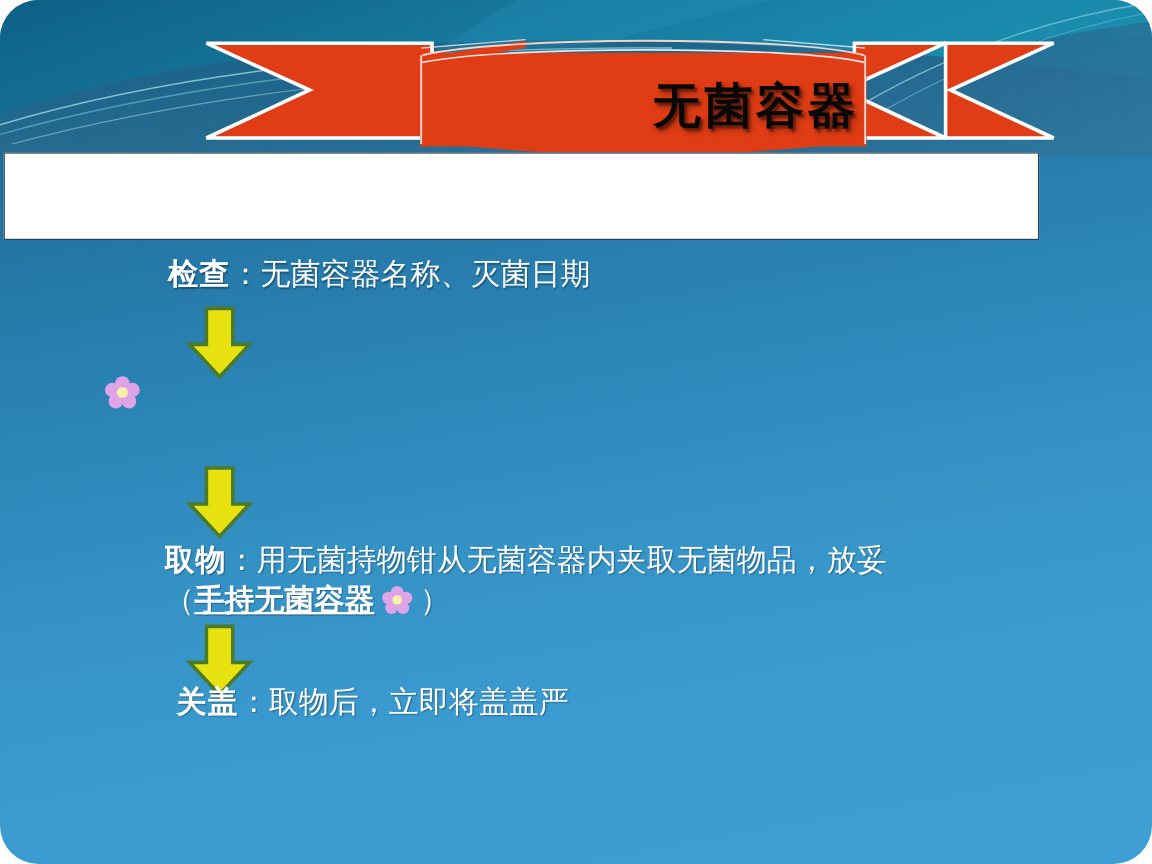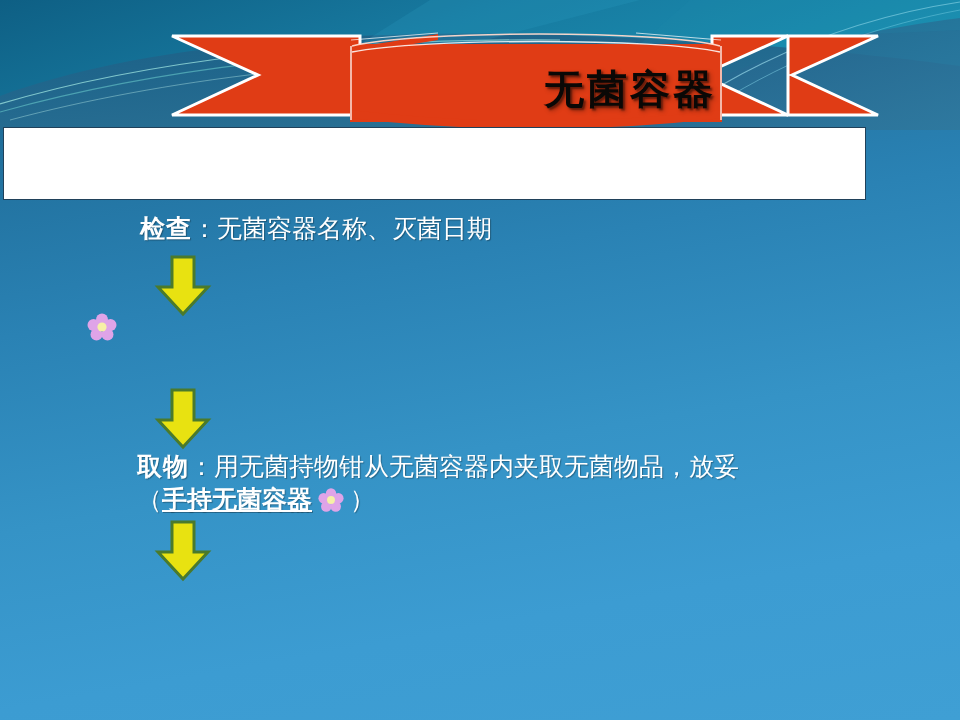--- a/index.html
+++ b/index.html
@@ -9,20 +9,21 @@
   }
   body {
     font-family: "DejaVu Sans", "Liberation Sans", sans-serif;
   }
   #slide {
     position: relative;
     width: 960px;
     height: 720px;
     overflow: hidden;
     background: linear-gradient(170deg, #1d6490 0%, #1f6d99 14%, #2a82b4 38%, #3593c6 60%, #3c9cd2 80%, #3f9fd4 100%);
+    border-radius: 32px;
   }
   
   .header-band {
     position: absolute;
     left: 0; top: 0;
     width: 960px; height: 130px;
     overflow: hidden;
   }
   .header-svg { position: absolute; left: 0; top: 0; }
 
@@ -223,15 +224,18 @@
             <circle cx="15" cy="15" r="4.6" fill="#f7f0a8"></circle>
           </svg></span><span>）</span>
     </div>
 
     <div class="arrow arrow-3">
       <svg width="58" height="62" viewBox="0 0 58 62" aria-hidden="true">
         <path d="M18,2 L40,2 L40,32 L54,32 L29,59 L4,32 L18,32 Z" fill="#e8e211" stroke="#4a7a2c" stroke-width="3" stroke-linejoin="miter"></path>
       </svg>
     </div>
 
+    <div class="step step-4">
+      <span class="kw">关盖</span><span>：</span><span>取物后，立即将盖盖严</span>
+    </div>
 
   </div>
 </div>
 
 </body></html>

